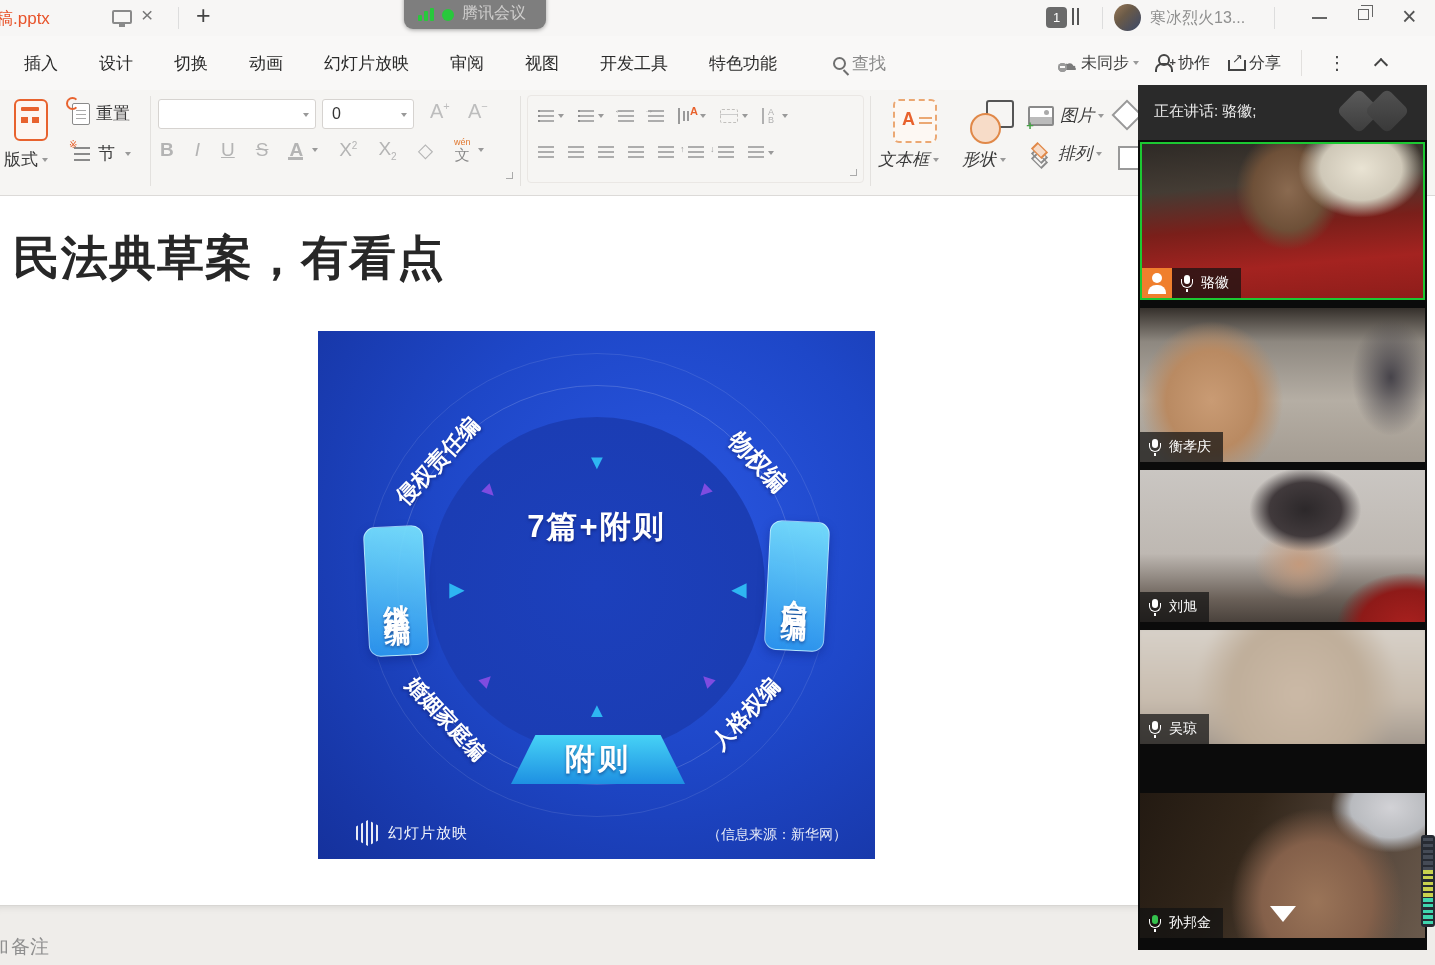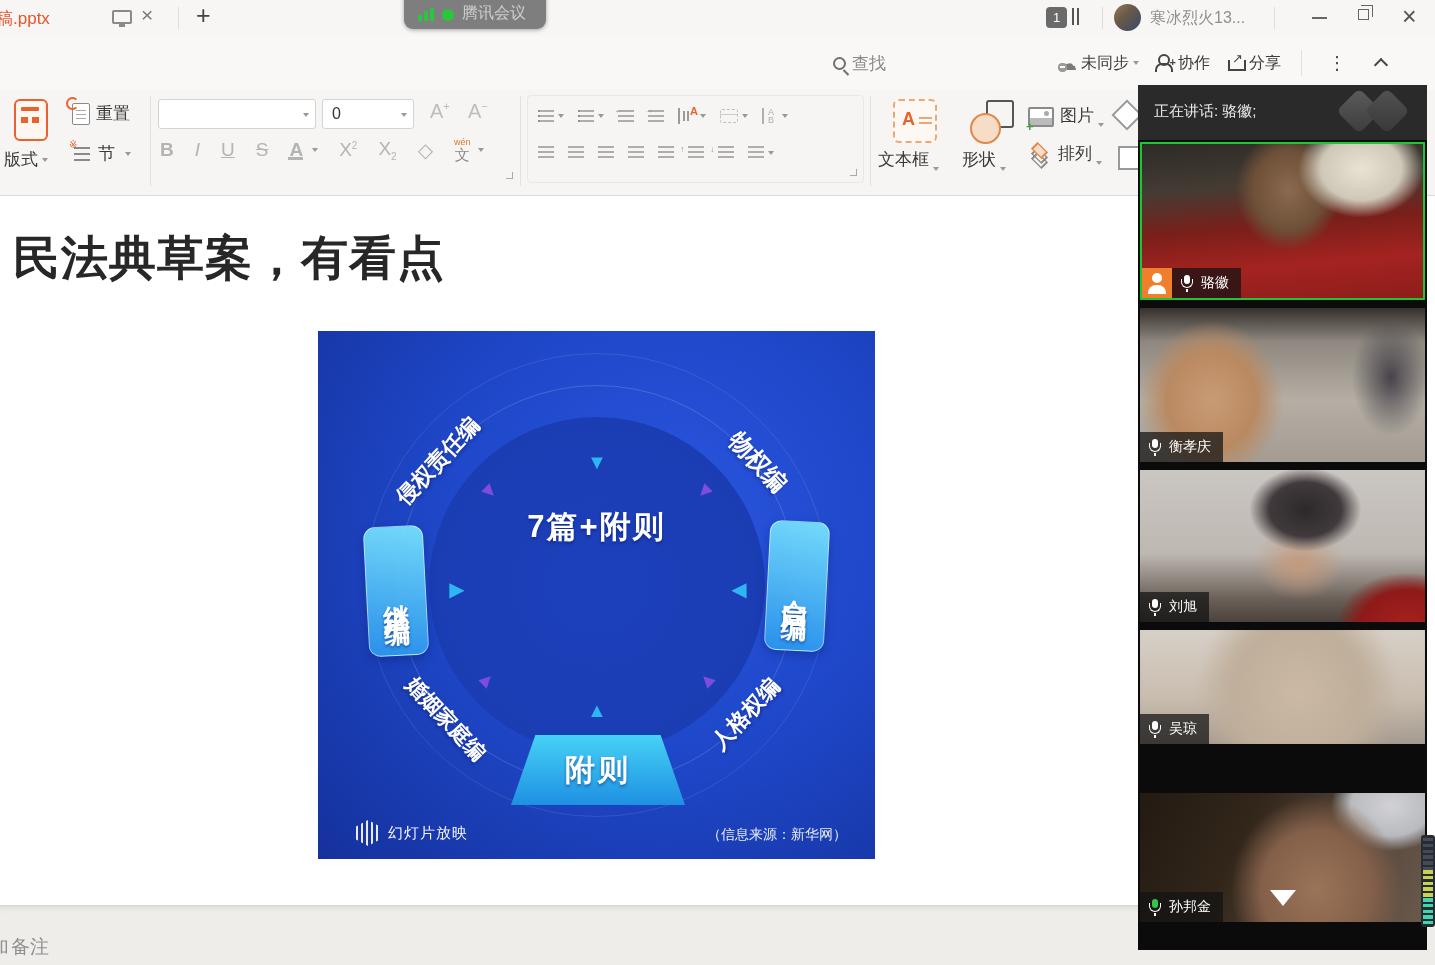--- a/index.html
+++ b/index.html
@@ -98,21 +98,21 @@
   .ic-arrow-r::before { content:"→"; position:absolute; left:-4px; top:-6px; font-size:10px; color:#9a9a9a; }
   .ic-textdir { position:relative; width:18px; height:16px; border-left:2px solid #9a9a9a; padding-left:3px; }
   .ic-textdir i { display:block; width:2px; height:10px; background:#9a9a9a; float:left; margin:3px 2px 0 0; }
   .ic-textdir b { position:absolute; right:-2px; top:-3px; font-size:11px; color:#e8622d; font-weight:bold; }
   .ic-dashedbox { width:18px; height:14px; border:1.5px dashed #c2c0bd; border-radius:2px; background:repeating-linear-gradient(180deg,transparent 0 4px,#ccc 4px 5.5px,transparent 5.5px 9px); }
   .ic-ab { position:relative; width:16px; height:16px; border-left:2px solid #b0b0b0; font-size:9px; color:#b0b0b0; line-height:8px; padding-left:4px; }
   .ic-spacing { position:relative; }
   .ic-spacing::before { content:"↑"; position:absolute; left:-8px; top:-2px; font-size:9px; color:#9a9a9a; }
   .ic-spacing2::before { content:"↓"; }
 
-  .insgroup-label { position:absolute; display:flex; align-items:flex-end; }
+  .insgroup-label { position:absolute; display:flex; align-items:center;font-style:italic; }
   .textbox-icon { position:absolute; left:893px; top:9px; width:44px; height:44px; border:2px dashed #eba873; border-radius:6px; background:#fdf8f3; }
   .textbox-icon b { position:absolute; left:7px; top:8px; font-size:18px; color:#e8622d; }
   .textbox-icon i { position:absolute; left:24px; top:16px; width:13px; height:2px; background:#eba873; box-shadow:0 5px 0 #eba873; }
   .shapes-icon { position:absolute; left:970px; top:8px; width:46px; height:46px; }
   .shapes-icon::before { content:""; position:absolute; right:2px; top:2px; width:24px; height:24px; border:2px solid #555; border-radius:3px; }
   .shapes-icon::after { content:""; position:absolute; left:0px; bottom:0px; width:27px; height:27px; border:2px solid #e08848; border-radius:50%; background:#f7dcc8; }
   .pic-icon { position:relative; width:26px; height:20px; border:2px solid #8a8a8a; border-radius:2px; background:linear-gradient(180deg,#fff 55%,#bbb 55%); margin-right:6px; }
   .pic-icon::before { content:""; position:absolute; right:3px; top:2px; width:5px; height:5px; border-radius:50%; background:#aaa; }
   .pic-icon::after { content:"+"; position:absolute; left:-4px; bottom:-9px; font-size:13px; font-weight:bold; color:#44a044; }
   .arrange-icon { position:relative; width:24px; height:22px; margin-right:6px; }
@@ -127,21 +127,21 @@
   .slide-area { position:absolute; left:0; top:197px; width:1435px; height:708px; background:#fff; }
   .slide-title { position:absolute; left:13px; top:30px; font-size:47px; font-weight:800; color:#272727; letter-spacing:1px; white-space:nowrap; }
 
   .info { position:absolute; left:318px; top:134px; width:557px; height:528px; overflow:hidden; background:radial-gradient(circle at 62% 38%, #2a57e2 0%, #1e47c8 48%, #15319c 100%); }
   .ring { position:absolute; border-radius:50%; }
   .ring.r1 { left:47px; top:22px; width:464px; height:464px; border:1.5px solid rgba(255,255,255,.10); }
   .ring.r2 { left:79px; top:54px; width:400px; height:400px; border:1.5px solid rgba(255,255,255,.16); }
   .ring.r3 { left:111px; top:86px; width:336px; height:336px; background:radial-gradient(circle,#1c40bc 0%,#1b3db4 70%,rgba(27,61,180,0) 100%); border:none; }
   .node { position:absolute; color:#fff; font-weight:bold; display:flex; align-items:center; justify-content:center; text-shadow:0 2px 3px rgba(10,20,90,.45); }
   .trap-top { left:186px; top:50px; width:186px; height:56px; font-size:30px; clip-path:polygon(0 0,100% 0,86% 100%,14% 100%); background:linear-gradient(180deg,#66dcfa 0%,#2aa2ea 100%); letter-spacing:3px; }
-  .trap-bottom { left:193px; top:404px; width:174px; height:70px; font-size:30px; clip-path:polygon(14% 0,86% 0,100% 100%,0 100%); background:linear-gradient(180deg,#46d2f6 0%,#1e90e2 100%); letter-spacing:3px; }
+  .trap-bottom { left:193px; top:404px; width:174px; height:49px; font-size:30px; clip-path:polygon(14% 0,86% 0,100% 100%,0 100%); background:linear-gradient(180deg,#46d2f6 0%,#1e90e2 100%); letter-spacing:3px; }
   .vert { width:60px; height:130px; border-radius:12px; writing-mode:vertical-rl; font-size:26px; letter-spacing:7px; background:linear-gradient(190deg,rgba(120,225,252,.95) 0%,rgba(42,150,238,.92) 100%); border:1px solid rgba(255,255,255,.5); box-shadow:0 4px 10px rgba(10,25,110,.35); padding-top:6px; }
   .v-left { left:48px; top:195px; transform:rotate(-3deg); }
   .v-right { left:449px; top:190px; transform:rotate(3deg); }
   .d-tl { left:120px; top:130px; width:158px; height:50px; font-size:22px; transform:translate(-50%,-50%) rotate(-47deg); }
   .d-tr { left:440px; top:131px; width:112px; height:48px; font-size:24px; transform:translate(-50%,-50%) rotate(47deg); }
   .d-bl { left:128px; top:388px; width:164px; height:50px; font-size:21px; transform:translate(-50%,-50%) rotate(47deg); }
   .d-br { left:428px; top:383px; width:136px; height:50px; font-size:22px; transform:translate(-50%,-50%) rotate(-47deg); }
   .center-caption { position:absolute; left:0; top:175px; width:557px; text-align:center; font-size:31px; font-weight:bold; color:#fff; letter-spacing:2px; text-shadow:0 2px 3px rgba(10,20,90,.5); }
   .count-pill { position:absolute; left:169px; top:226px; width:222px; height:60px; border-radius:30px; background:linear-gradient(180deg,#2446c4 0%,#152d96 100%); border:2px solid #52e2fa; box-shadow:0 0 16px rgba(70,215,250,.7), inset 0 0 12px rgba(70,215,250,.3); display:flex; align-items:center; justify-content:center; gap:10px; }
   .count-num { font-size:46px; font-weight:bold; font-style:italic; color:#4ae8fc; text-shadow:0 2px 2px rgba(0,10,70,.5); letter-spacing:2px; }
@@ -177,21 +177,21 @@
         linear-gradient(180deg, #35302b 0%, #8e8880 22%, #b5aea4 60%, #a49c92 100%); }
   .t3 { top:385px; height:152px; background:
         radial-gradient(ellipse 80px 60px at 58% 26%, #2c282a 0%, #413a3c 45%, transparent 70%),
         radial-gradient(ellipse 70px 55px at 56% 62%, #c49a7c 0%, transparent 65%),
         radial-gradient(ellipse 95px 70px at 94% 102%, #a8201e 0%, #8e1a18 50%, transparent 75%),
         linear-gradient(180deg, #cac6c2 0%, #beb8b2 55%, #6a6058 85%, #4a423c 100%); }
   .t4 { top:545px; height:114px; }
   .t4 .blur { position:absolute; inset:-8px; filter:blur(4px); background:
         radial-gradient(ellipse 120px 130px at 55% 55%, #cbb9a6 0%, #bfae9a 55%, transparent 85%),
         linear-gradient(180deg, #d9d3cb 0%, #c8bcae 60%, #9e948a 100%); }
-  .t5 { top:708px; height:129px; background:
+  .t5 { top:708px; height:145px; background:
         radial-gradient(ellipse 110px 120px at 62% 75%, #9a7458 0%, #84604a 50%, transparent 78%),
         radial-gradient(ellipse 80px 60px at 88% 10%, #d2d2d6 0%, #b8babe 50%, transparent 75%),
         linear-gradient(115deg, #231a12 0%, #32261a 35%, #54453a 70%, #6a5a4c 100%); }
   .name-chip { position:absolute; left:0; bottom:0; display:flex; align-items:center; z-index:3; }
   .chip-body { display:flex; align-items:center; gap:7px; background:rgba(18,18,18,.72); padding:5px 12px 5px 8px; height:30px; color:#fff; font-size:14px; }
   .pbadge { position:relative; width:30px; height:30px; background:#f07f2d; }
   .pbadge::before { content:""; position:absolute; left:10px; top:5px; width:10px; height:10px; border-radius:50%; background:#fff; }
   .pbadge::after { content:""; position:absolute; left:6px; bottom:4px; width:18px; height:9px; border-radius:8px 8px 0 0; background:#fff; }
   .mic { position:relative; width:14px; height:17px; }
   .mic::before { content:""; position:absolute; left:4px; top:0; width:6px; height:9px; background:#fff; border-radius:3px; }
@@ -233,20 +233,31 @@
     <div class="vdiv" style="left:1102px"></div>
     <div class="avatar"></div>
     <div class="account-name">寒冰烈火13...</div>
     <div class="vdiv" style="left:1274px"></div>
     <div class="win-min"></div>
     <div class="win-restore"></div>
     <div class="win-close">×</div>
   </div>
 
   <div class="menubar">
+    <div class="menu-items">
+      <span>插入</span>
+      <span>设计</span>
+      <span>切换</span>
+      <span>动画</span>
+      <span>幻灯片放映</span>
+      <span>审阅</span>
+      <span>视图</span>
+      <span>开发工具</span>
+      <span>特色功能</span>
+    </div>
     <div class="menu-find">
       <span class="search-glyph"></span>
       <span>查找</span>
     </div>
     <div class="menu-right">
       <span class="cloud-icon">☁</span>
       <span>未同步</span>
       <span class="dda"></span>
       <span class="person-icon">
           <span class="person-plus">+</span>

